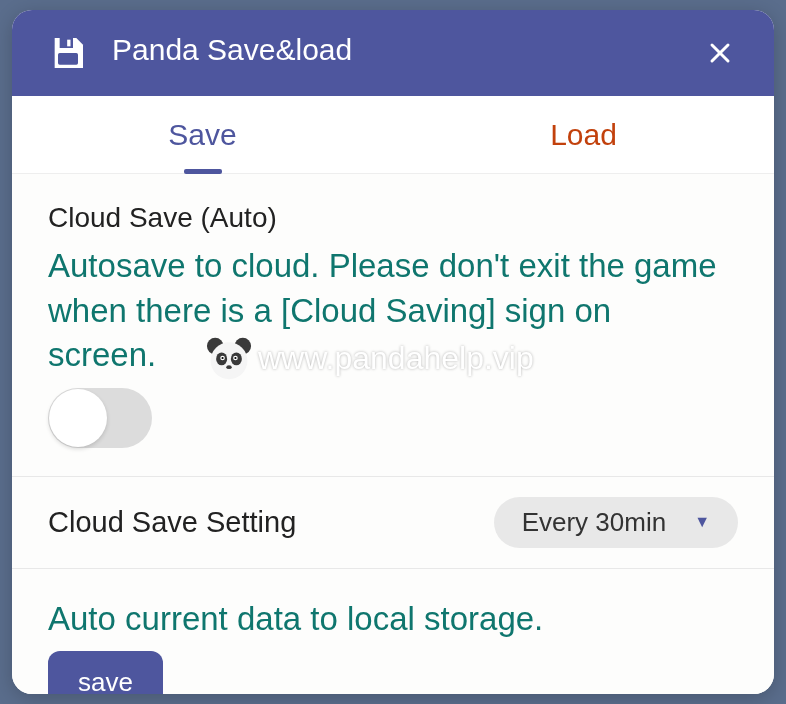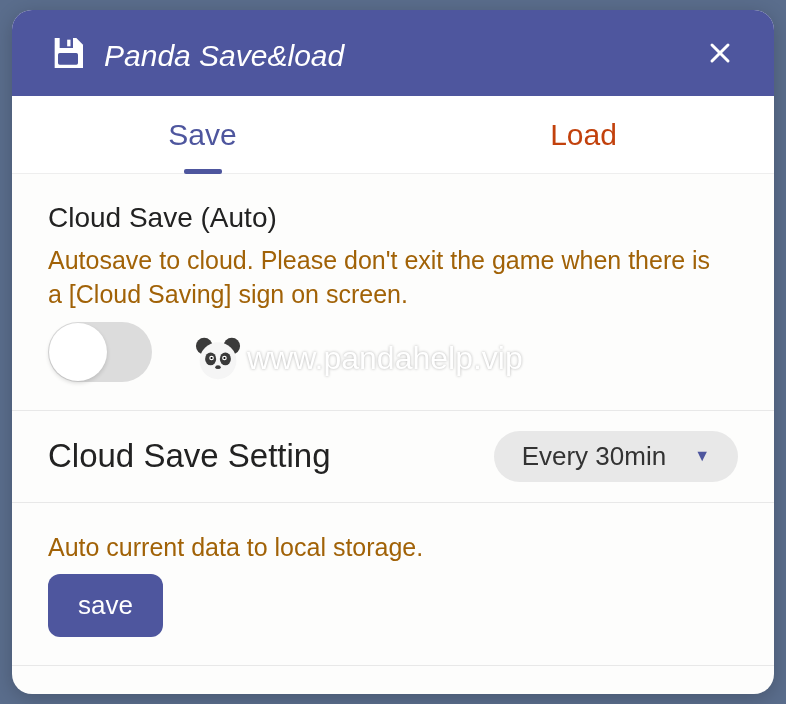--- a/index.html
+++ b/index.html
@@ -25,23 +25,22 @@
     .header {
       background: #4e569e;
       height: 86px;
       display: flex;
       align-items: center;
       padding: 0 36px;
       justify-content: space-between;
     }
     .header-left {
       display: flex;
-      align-items: flex-end;
-      gap: 16px;
-      font-style: italic;
+      align-items: flex-start;
+      gap: 24px;
     }
     .save-icon {
       width: 40px;
       height: 40px;
       position: relative;
     }
     .save-icon svg {
       width: 100%;
       height: 100%;
     }
@@ -111,22 +110,22 @@
     }
     .row-title {
       font-size: 28px;
       color: #222;
       margin-bottom: 10px;
       display: flex;
       align-items: center;
       gap: 14px;
     }
     .row-subtitle {
-      font-size: 25px;
-      color: #a16207;
+      font-size: 33px;
+      color: #0f766e;
       line-height: 1.35;
     }
     .toggle {
       width: 104px;
       height: 60px;
       background: #dcdcdc;
       border-radius: 40px;
       position: relative;
       cursor: pointer;
       flex-shrink: 0;
@@ -143,21 +142,21 @@
       box-shadow: 0 2px 4px rgba(0,0,0,0.15);
     }
     .row-setting {
       padding: 20px 36px;
       border-bottom: 1px solid #e8e8e8;
       display: flex;
       justify-content: space-between;
       align-items: center;
     }
     .setting-label {
-      font-size: 33px;
+      font-size: 29px;
       color: #222;
     }
     .dropdown {
       background: #e8e8e8;
       border-radius: 30px;
       padding: 10px 28px;
       display: flex;
       align-items: center;
       gap: 28px;
       cursor: pointer;
@@ -185,21 +184,21 @@
       border-radius: 50%;
       display: inline-flex;
       align-items: center;
       justify-content: center;
       font-size: 20px;
       color: #aaa;
     }
     .watermark {
       position: absolute;
       top: 335px;
-      left: 195px;
+      left: 206px;
       display: flex;
       align-items: center;
       gap: 6px;
       pointer-events: none;
       z-index: 100;
     }
     .watermark-text {
       color: #fff;
       font-size: 32px;
       font-weight: 500;

